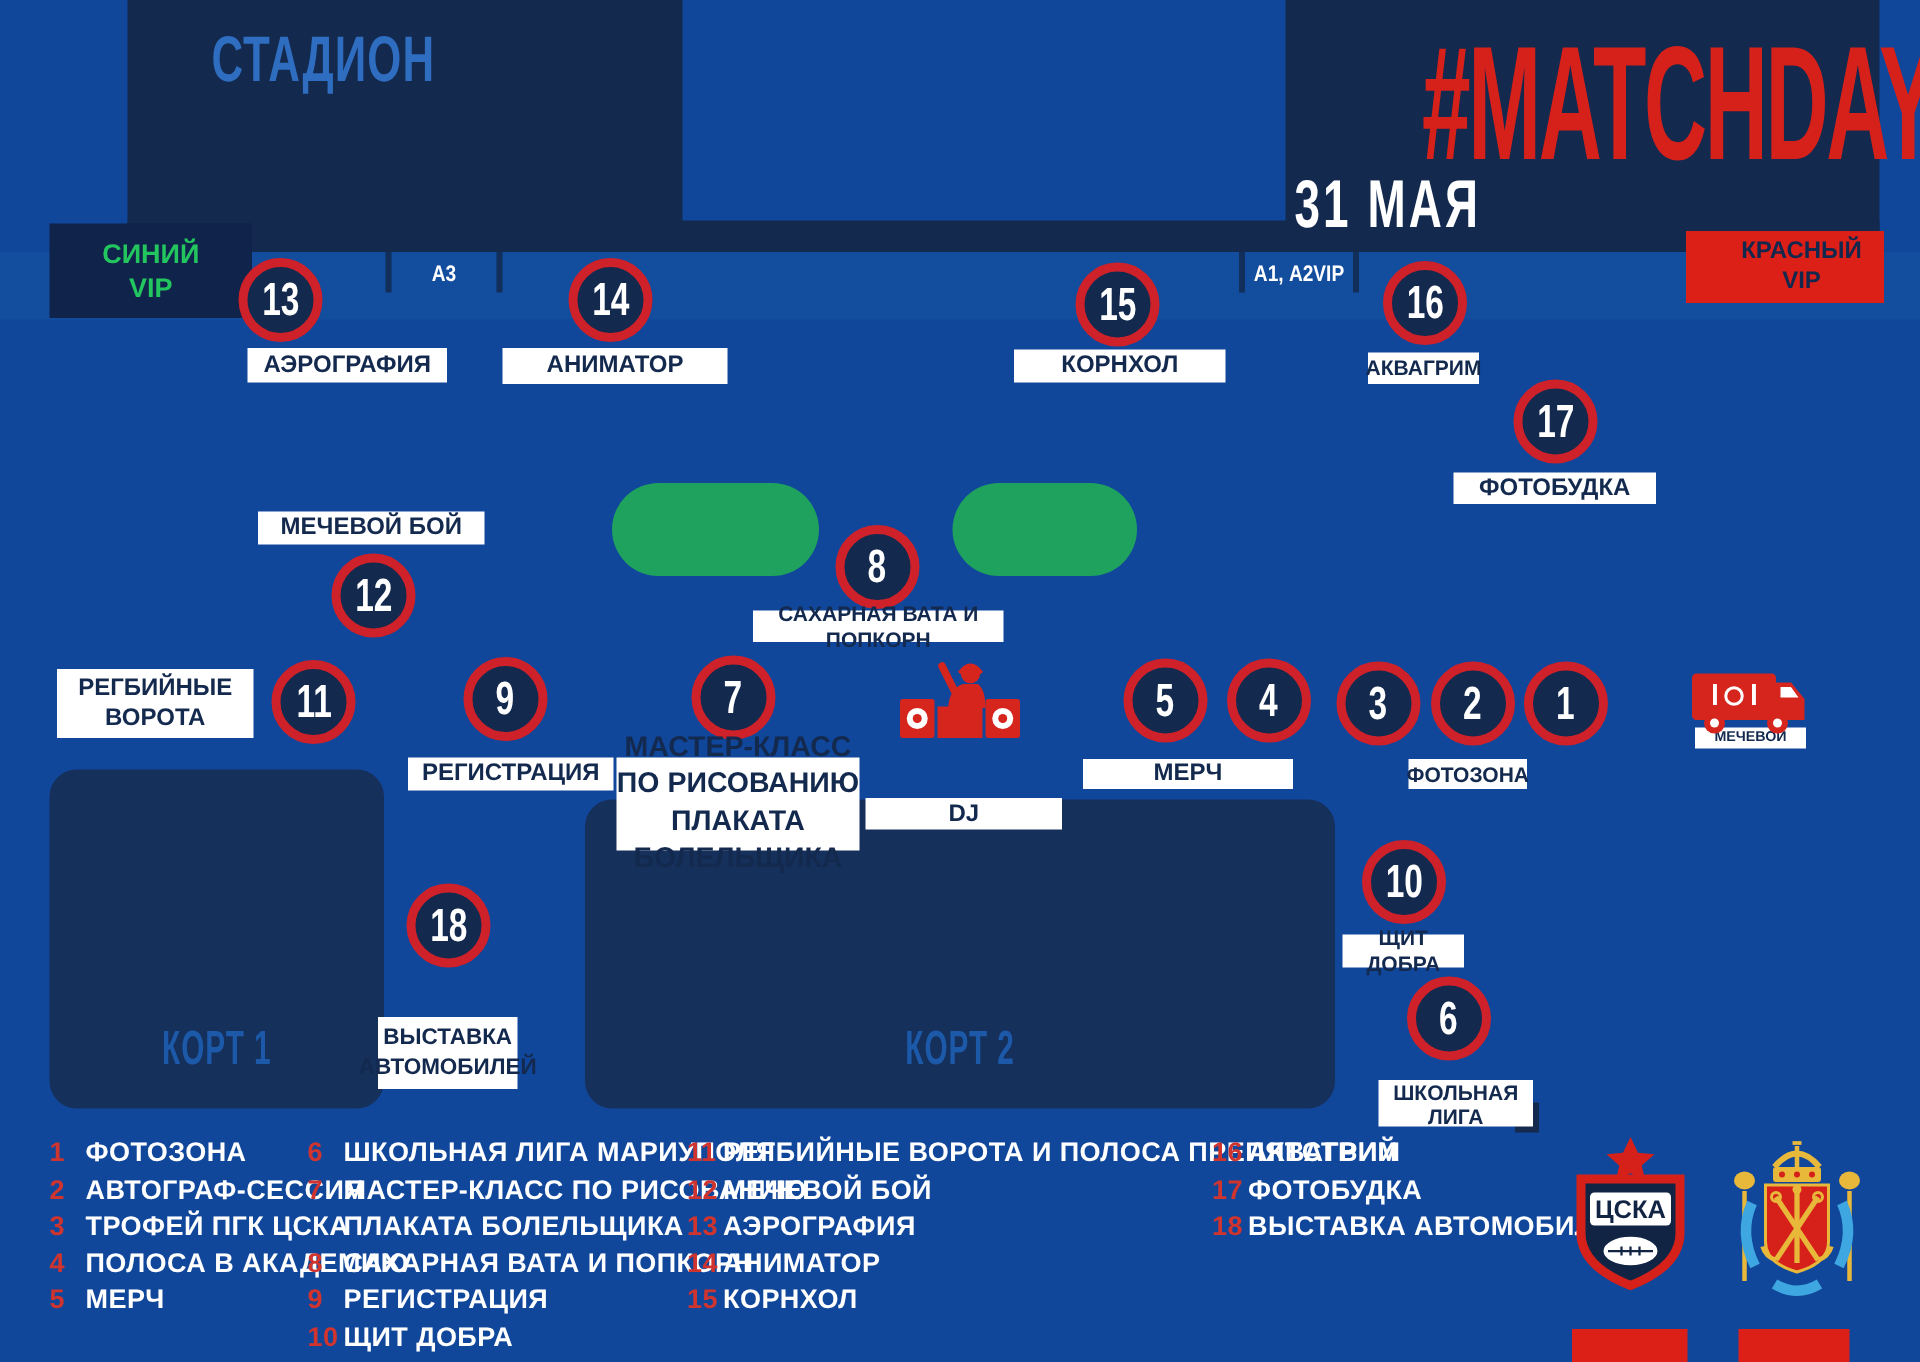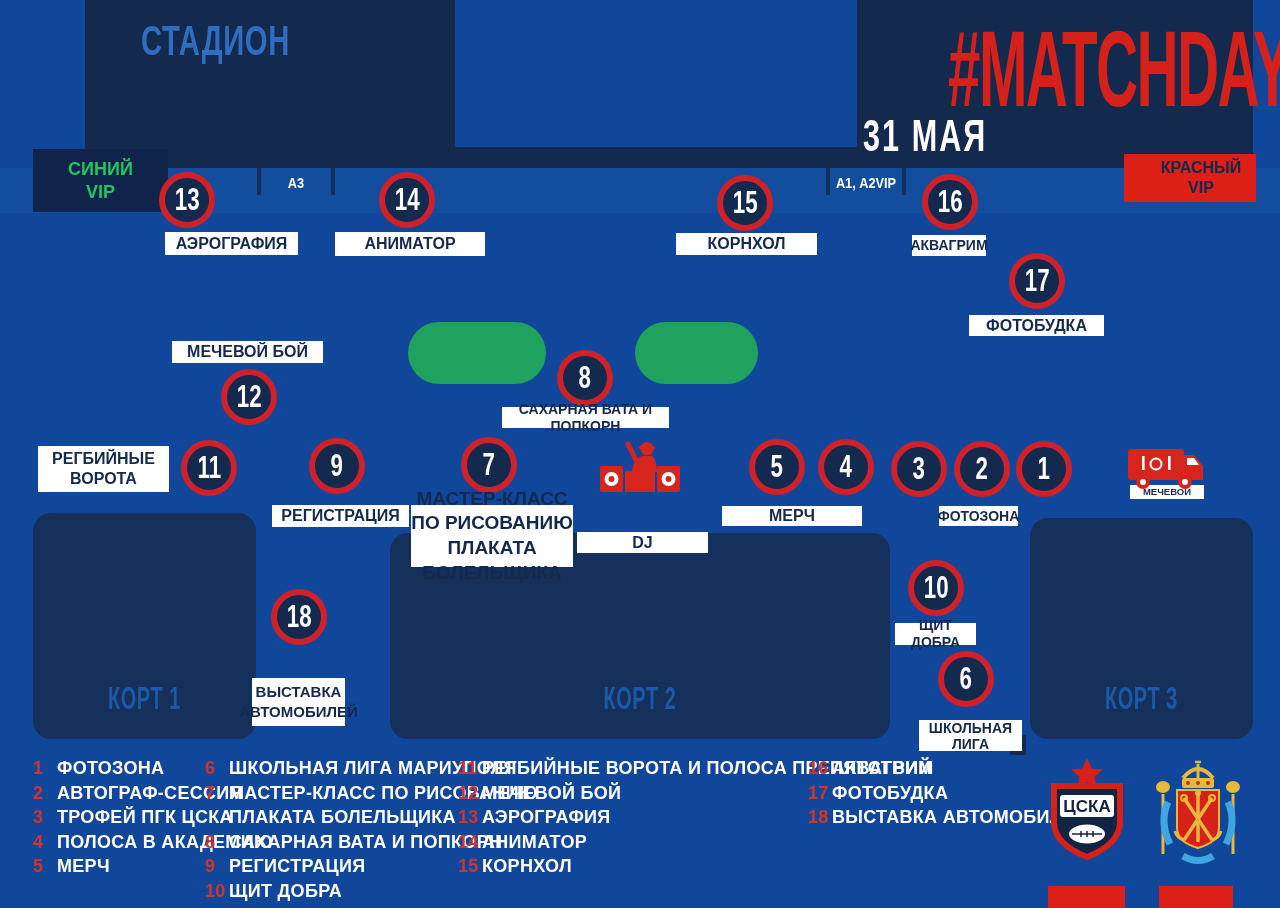--- a/index.html
+++ b/index.html
@@ -91,23 +91,20 @@
   <div class="abs gate-label" style="left:821px;top:174px;width:90px;text-align:center;">А1, А2VIP</div>
 
   <div class="abs pill" style="left:408px;top:322px;width:138px;height:62px;"></div>
   <div class="abs pill" style="left:635px;top:322px;width:123px;height:62px;"></div>
 
   <div class="abs court" style="left:33px;top:513px;width:223px;height:226px;">
     <div class="court-label">КОРТ 1</div>
   </div>
   <div class="abs court" style="left:390px;top:533px;width:500px;height:206px;">
     <div class="court-label">КОРТ 2</div>
-  </div>
-  <div class="abs court" style="left:1030px;top:518px;width:223px;height:221px;">
-    <div class="court-label">КОРТ 3</div>
   </div>
   <div class="abs navy-block" style="left:1010px;top:735px;width:16px;height:20px;"></div>
 
   <div class="circle" style="left:159px;top:172px;">
       <span>13</span>
     </div>
   <div class="circle" style="left:379px;top:172px;">
       <span>14</span>
     </div>
   <div class="circle" style="left:717px;top:175px;">

